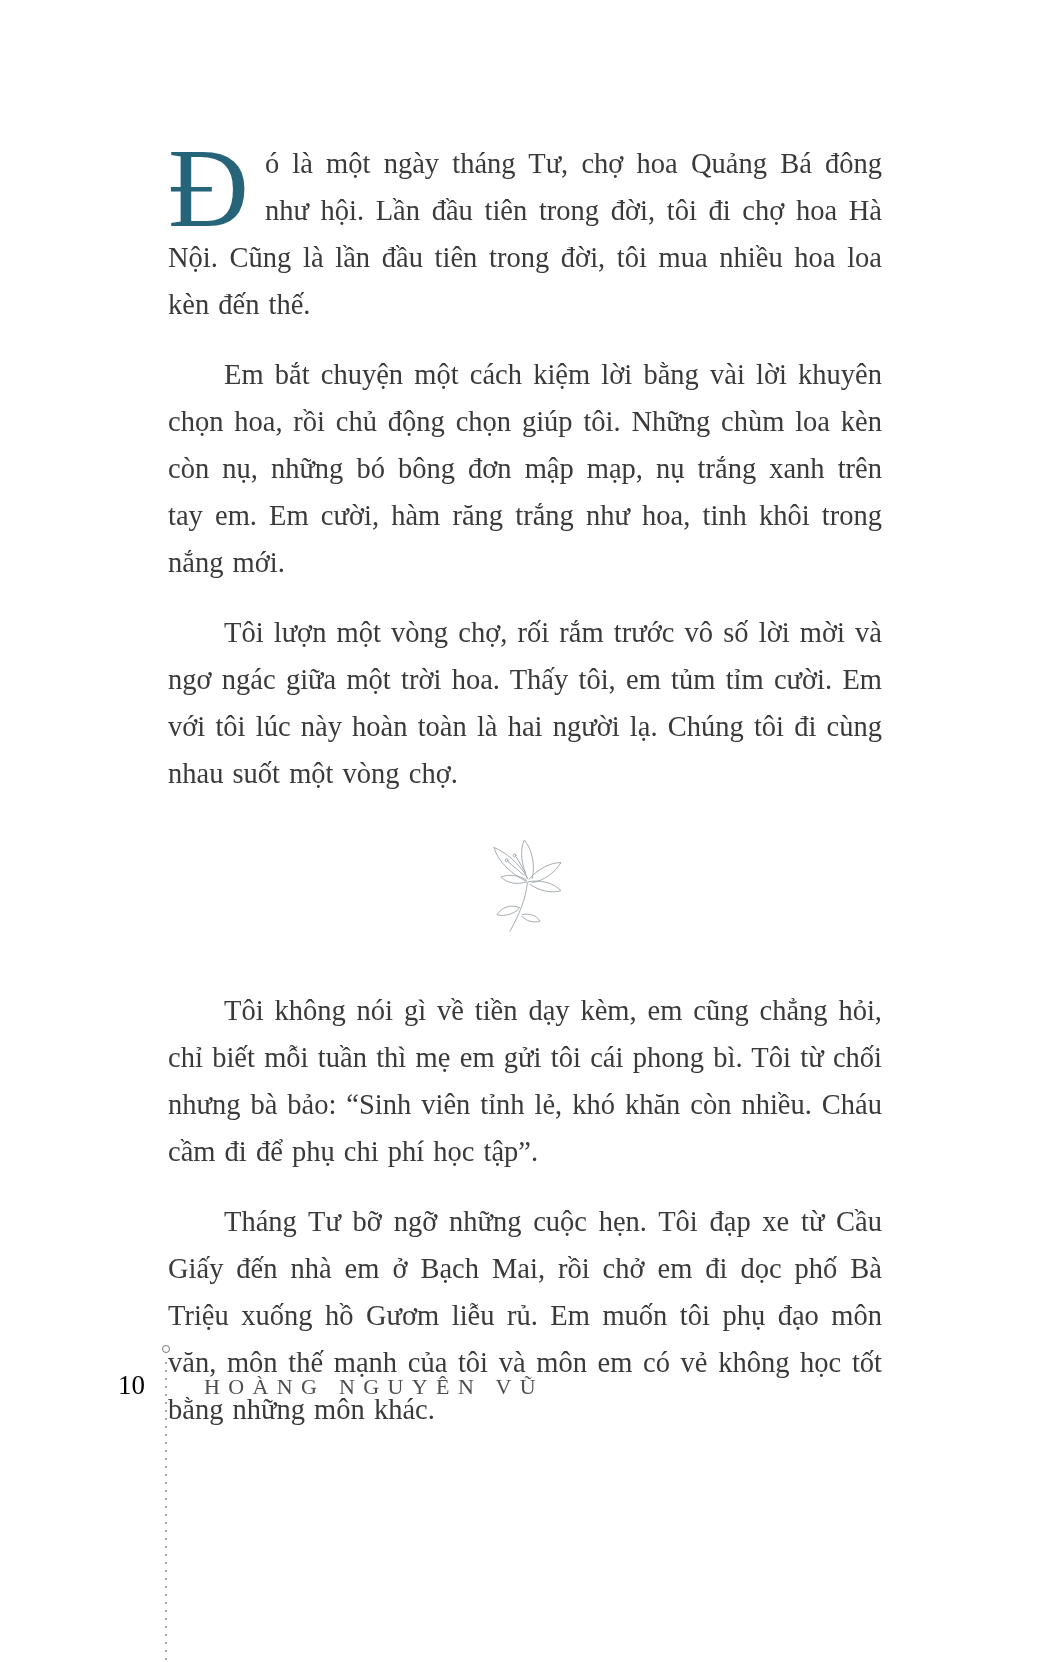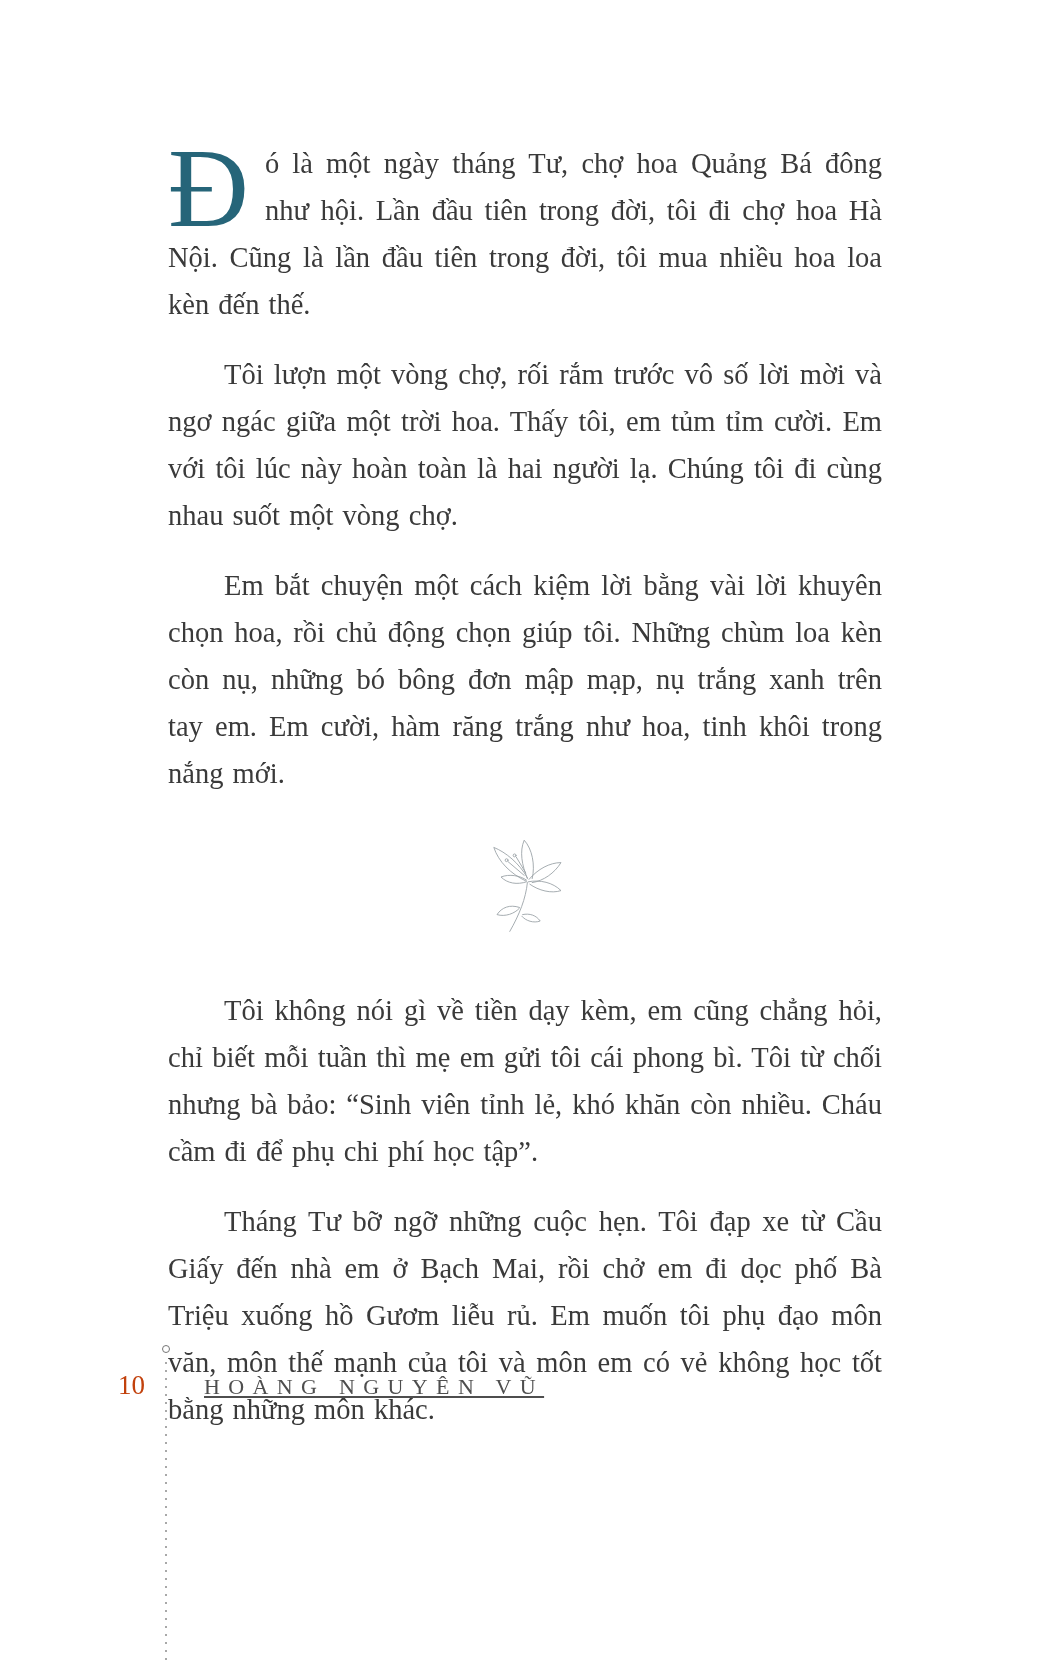--- a/index.html
+++ b/index.html
@@ -56,21 +56,21 @@
 
   .ornament svg {
     display: inline-block;
   }
 
   .footer-pagenum {
     position: absolute;
     left: 118px;
     top: 1370px;
     font-size: 27px;
-    color: #c2410c;
+    color: #000000;
   }
 
   .footer-circle {
     position: absolute;
     left: 162px;
     top: 1345px;
     width: 8px;
     height: 8px;
     border: 1.5px solid #767676;
     border-radius: 50%;
@@ -90,37 +90,36 @@
     );
   }
 
   .footer-author {
     position: absolute;
     left: 204px;
     top: 1374px;
     font-size: 22px;
     letter-spacing: 0.38em;
     color: #4e4e4e;
-    text-decoration: underline;
   }
 </style>
 </head>
 <body>
 
 <div class="page">
 
   <main class="content">
 
     <p class="para">
       <span class="dropcap">Đ</span><span>ó là một ngày tháng Tư, chợ hoa Quảng Bá đông như hội. Lần đầu tiên trong đời, tôi đi chợ hoa Hà Nội. Cũng là lần đầu tiên trong đời, tôi mua nhiều hoa loa kèn đến thế.</span>
     </p>
 
+    <p class="para indent">Em bắt chuyện một cách kiệm lời bằng vài lời khuyên chọn hoa, rồi chủ động chọn giúp tôi. Những chùm loa kèn còn nụ, những bó bông đơn mập mạp, nụ trắng xanh trên tay em. Em cười, hàm răng trắng như hoa, tinh khôi trong nắng mới.</p>
+
     <p class="para indent">Tôi lượn một vòng chợ, rối rắm trước vô số lời mời và ngơ ngác giữa một trời hoa. Thấy tôi, em tủm tỉm cười. Em với tôi lúc này hoàn toàn là hai người lạ. Chúng tôi đi cùng nhau suốt một vòng chợ.</p>
-
-    <p class="para indent">Em bắt chuyện một cách kiệm lời bằng vài lời khuyên chọn hoa, rồi chủ động chọn giúp tôi. Những chùm loa kèn còn nụ, những bó bông đơn mập mạp, nụ trắng xanh trên tay em. Em cười, hàm răng trắng như hoa, tinh khôi trong nắng mới.</p>
 
     <div class="ornament">
       <span>
         <svg viewBox="0 0 120 125" width="96" height="100" aria-hidden="true">
           <g fill="none" stroke="#9aa2a6" stroke-width="1.1" stroke-linecap="round">
 
             <path d="M63,57 C61,77 53,97 41,118"></path>
 
             <path d="M61,55 C42,46 27,31 21,13 C36,19 53,33 63,51"></path>
             <path d="M63,52 C56,35 53,18 59,4 C69,15 73,35 69,52"></path>

